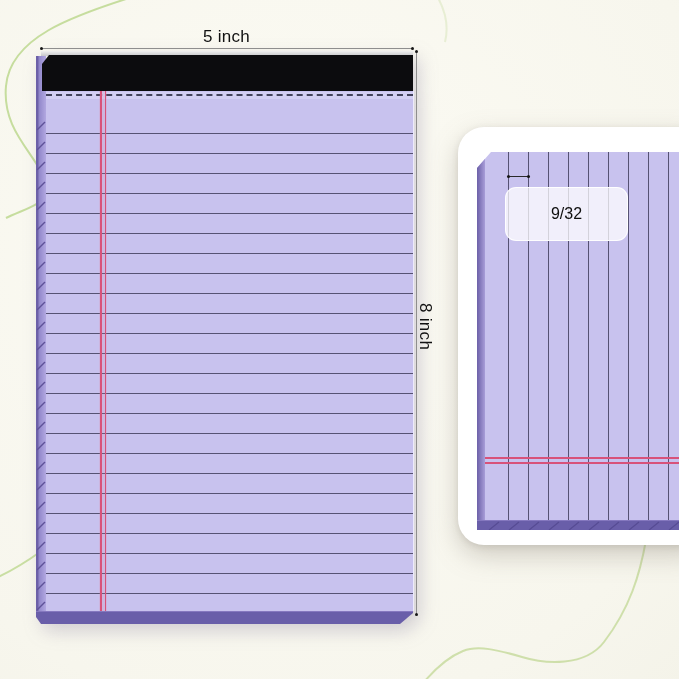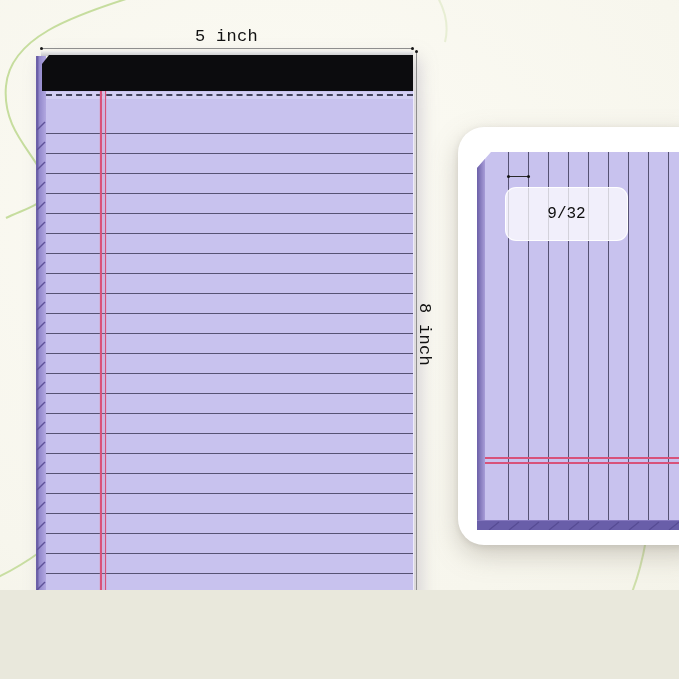--- a/index.html
+++ b/index.html
@@ -1,19 +1,19 @@
 <!DOCTYPE html>
 <html><head>
 <meta charset="utf-8">
 <style>
   html,body{margin:0;padding:0;background:#e9e8dc;}
   .scene{
-    position:relative;width:679px;height:590px;overflow:hidden;
+    position:relative;width:679px;height:679px;overflow:hidden;
     background:radial-gradient(130% 130% at 42% 38%, #fcfbf4 0%, #f7f6ed 52%, #edecdf 100%);
-    font-family:Liberation Mono, monospace;color:#1a1a1a;
+    font-family:Liberation Sans, sans-serif;color:#1a1a1a;
   }
   .deco{position:absolute;left:0;top:0;width:679px;height:679px;pointer-events:none;}
 
   
   .pad{position:absolute;left:36px;top:51px;width:377px;height:573px;
        filter:drop-shadow(6px 7px 9px rgba(110,100,140,.28));}
   .sheet-edge-top{position:absolute;left:5px;top:0;width:372px;height:5px;
        background:linear-gradient(#f0f0ef,#c7c7ca);}
   .spine{position:absolute;left:0;top:5px;width:10px;height:555px;
        background:linear-gradient(to right,#6c60a8 0,#6c60a8 2px,#9187ca 3px,#b2a8e1 100%);}

